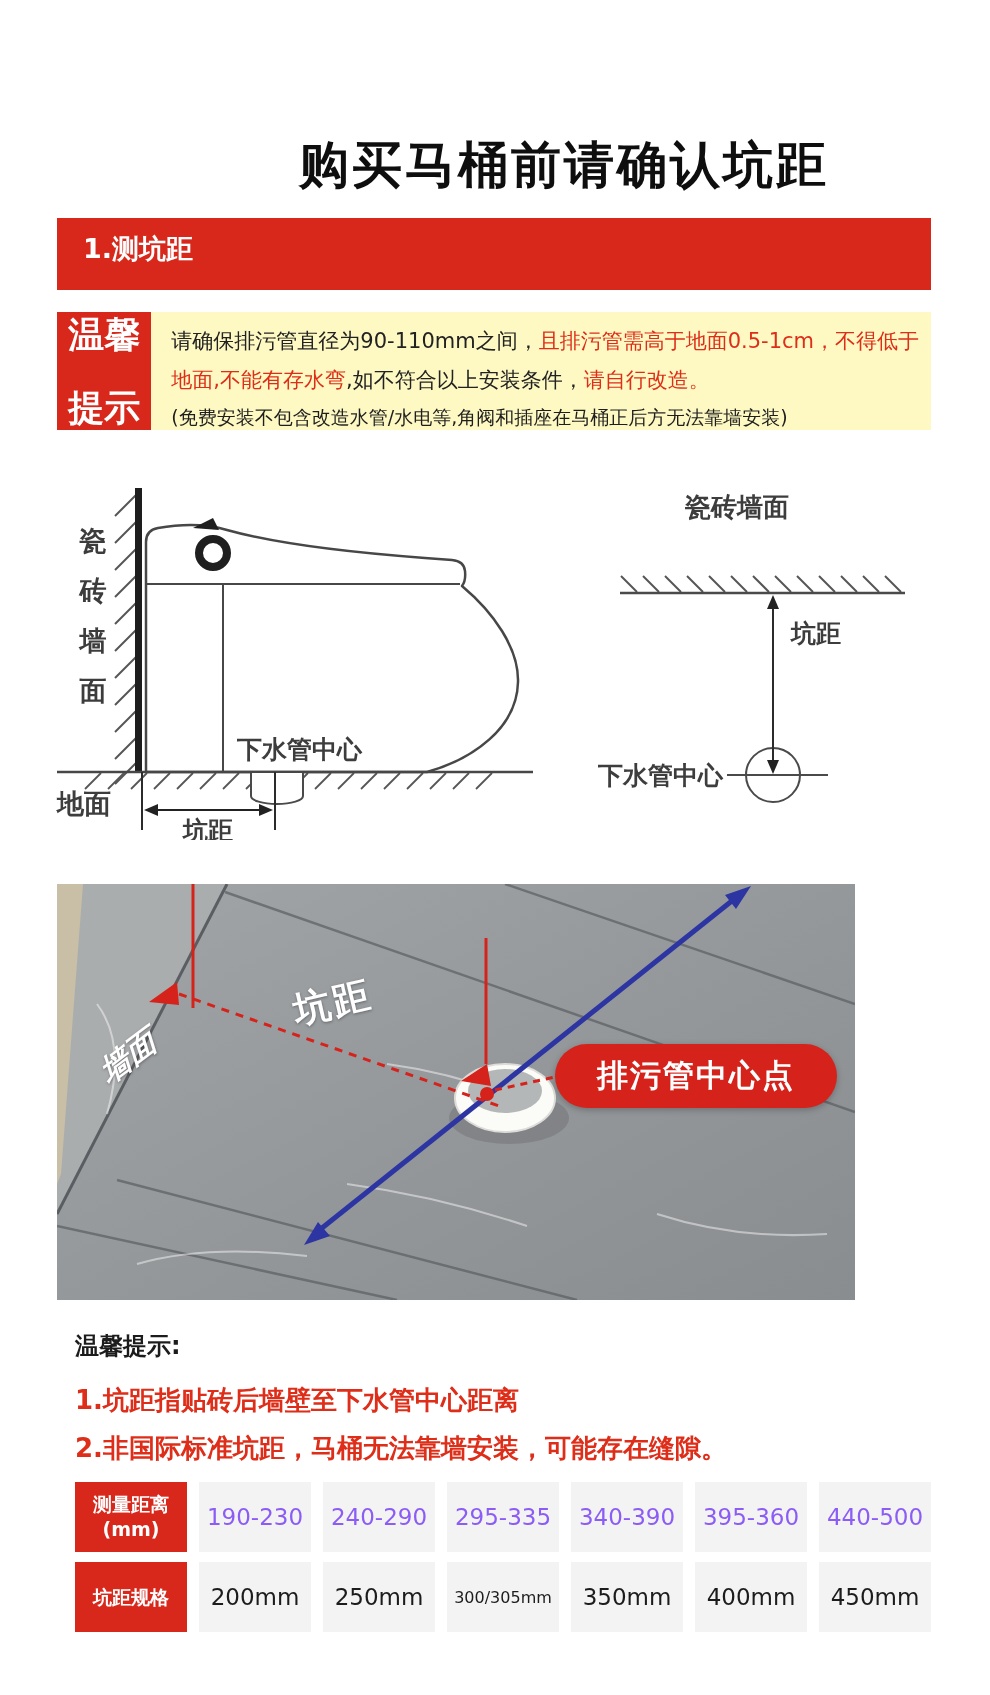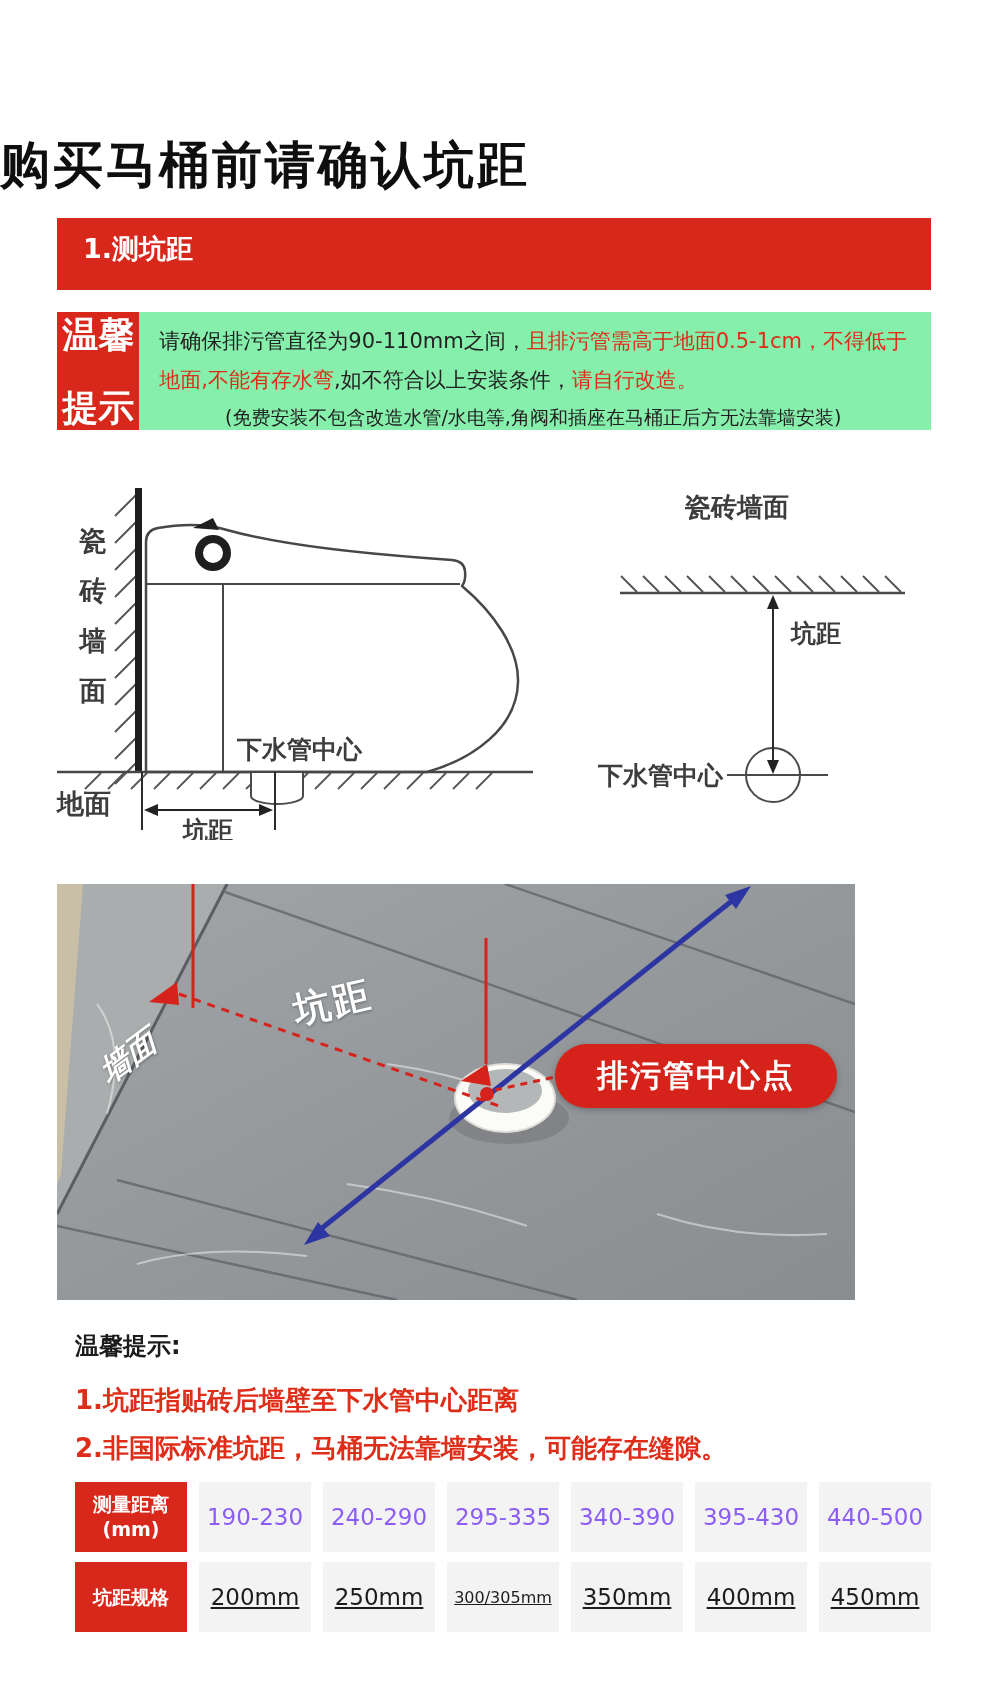--- a/index.html
+++ b/index.html
@@ -1,35 +1,35 @@
 <!DOCTYPE html>
 <html><head>
 <meta charset="utf-8">
 <style>
   html,body{margin:0;padding:0;background:#fff;}
   .page{position:relative;width:990px;height:1695px;background:#fff;overflow:hidden;
         font-family:"DejaVu Sans","Liberation Sans",sans-serif;}
 
   
-  .title{position:absolute;top:98px;left:0;width:829px;text-align:left;
+  .title{position:absolute;top:98px;left:0;width:829px;text-align:right;
          font-size:50px;font-weight:bold;letter-spacing:3px;color:#0e0e0e;}
 
   
   .banner{position:absolute;left:57px;top:218px;width:874px;height:72px;background:#d8281c;}
   .banner span{display:block;padding-left:26px;line-height:62px;color:#fff;
                font-size:27px;font-weight:bold;}
 
   
   .notice{position:absolute;left:57px;top:312px;width:874px;height:118px;display:flex;}
   .notice-badge{width:133px;background:#d8281c;color:#fff;font-size:36px;font-weight:bold;
                 display:flex;flex-direction:column;align-items:center;justify-content:space-between;
                 line-height:1.25;}
-  .notice-body{flex:1;background:#86efac;padding:14px 24px 0 20px;box-sizing:border-box;}
+  .notice-body{flex:1;background:#fef9c3;padding:14px 12px 0 20px;box-sizing:border-box;}
   .notice-body p{margin:0 0 7px 0;font-size:21px;line-height:1.5;color:#222;white-space:nowrap;}
-  .notice-body p.small{font-size:19px;color:#1e1e1e;margin-top:2px;text-align:center;}
+  .notice-body p.small{font-size:19px;color:#1e1e1e;margin-top:2px;}
   .red{color:#de2d18;}
 
   
   .diag-left{position:absolute;left:55px;top:440px;}
   .diag-right{position:absolute;left:575px;top:470px;}
   .vlabel{position:absolute;left:77px;top:516px;width:32px;text-align:center;
           font-size:27px;font-weight:bold;color:#3c3c3c;line-height:1.85;word-break:break-all;}
 
   
   .photo{position:absolute;left:57px;top:884px;width:798px;height:416px;overflow:hidden;
@@ -50,21 +50,21 @@
   .tips h3{margin:0 0 20px 0;font-size:24px;font-weight:bold;color:#1c1c1c;}
   .tips p{margin:0 0 10px 0;font-size:26px;font-weight:600;color:#de2d18;line-height:1.45;}
 
   
   .dist-table{position:absolute;left:75px;top:1482px;width:856px;}
   .trow{display:flex;gap:12px;margin-bottom:10px;}
   .cell{flex:1;height:70px;display:flex;flex-direction:column;align-items:center;
         justify-content:center;background:#f4f3f3;}
   .cell.hdr{background:#d8281c;color:#fff;font-weight:bold;font-size:19px;line-height:1.3;}
   .cell.v1{color:#8b5cf6;font-size:23px;font-weight:500;}
-  .cell.v2{color:#1c1c1c;font-size:23px;font-weight:500;text-decoration:underline;}
+  .cell.v2{color:#1c1c1c;font-size:23px;font-weight:500;}
   .cell.narrow{font-size:16px;}
 
   text{font-family:"DejaVu Sans","Liberation Sans",sans-serif;}
 </style>
 </head>
 <body>
 
 <div class="page">
 
   <h1 class="title">购买马桶前请确认坑距</h1>
@@ -236,21 +236,21 @@
   <div class="dist-table">
     <div class="trow">
       <div class="cell hdr">
         <span>测量距离</span>
         <span>(mm)</span>
       </div>
       <div class="cell v1">190-230</div>
       <div class="cell v1">240-290</div>
       <div class="cell v1">295-335</div>
       <div class="cell v1">340-390</div>
-      <div class="cell v1">395-430</div>
+      <div class="cell v1">395-360</div>
       <div class="cell v1">440-500</div>
     </div>
     <div class="trow">
       <div class="cell hdr">
         <span>坑距规格</span>
       </div>
       <div class="cell v2">200mm</div>
       <div class="cell v2">250mm</div>
       <div class="cell v2 narrow">300/305mm</div>
       <div class="cell v2">350mm</div>

